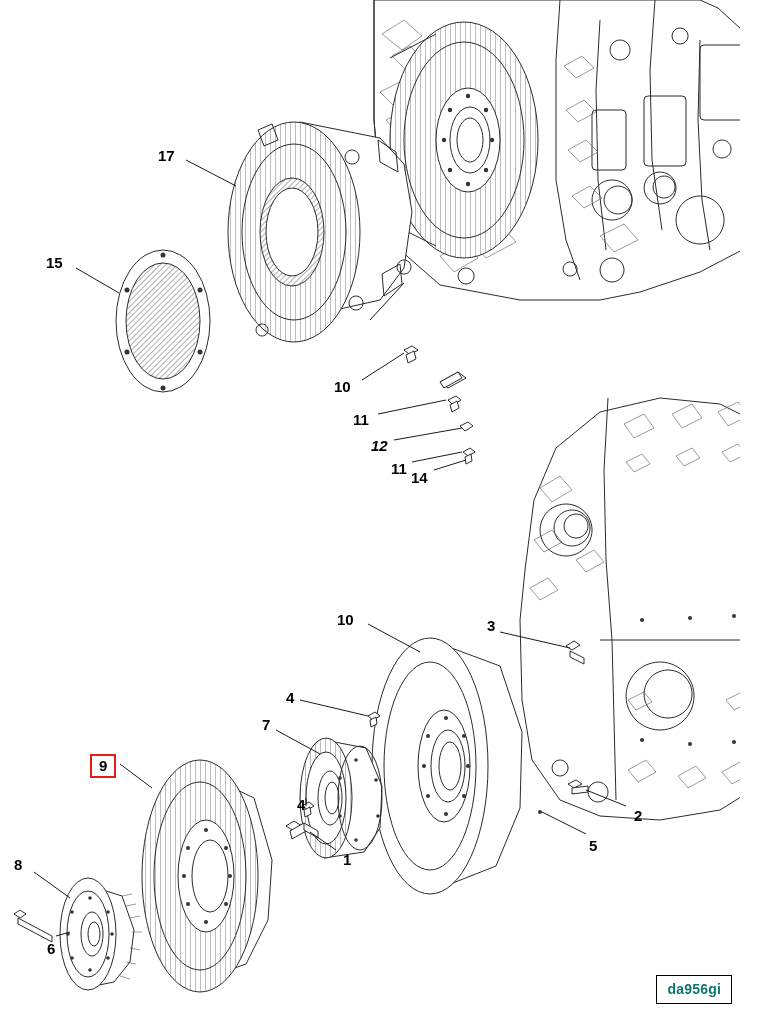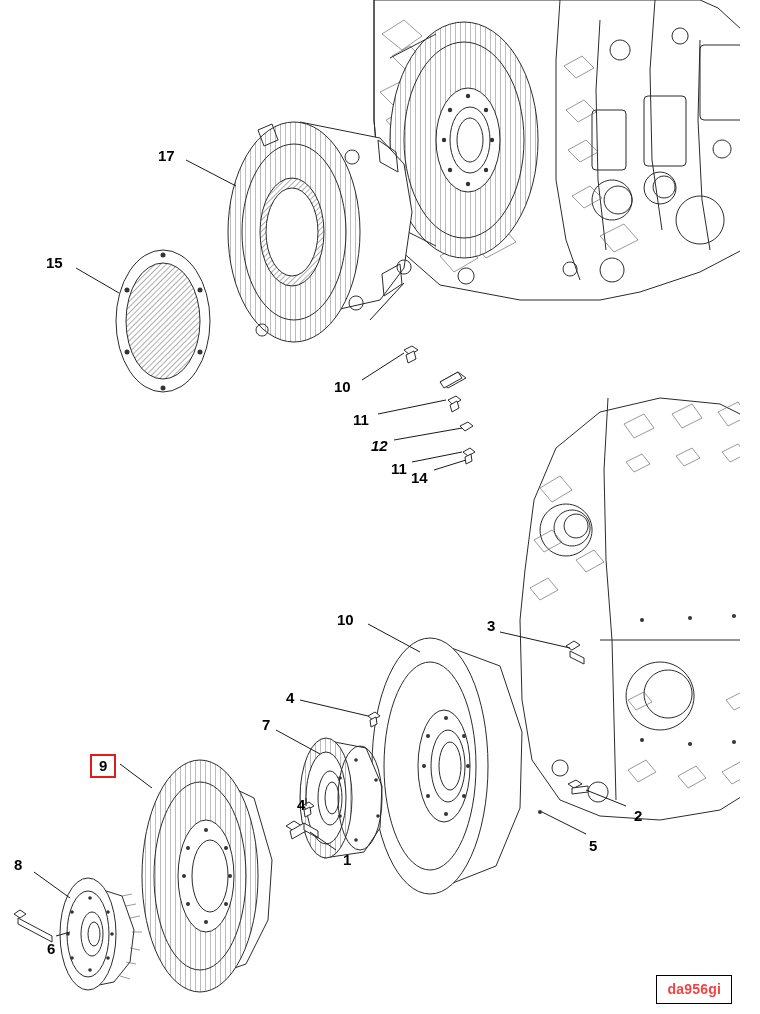--- a/index.html
+++ b/index.html
@@ -41,21 +41,21 @@
   #part-code {
     position: absolute;
     right: 8px;
     bottom: 10px;
     border: 1px solid #000000;
     background: #ffffff;
     padding: 5px 10px 6px 10px;
     font-family: "Liberation Sans", sans-serif;
     font-weight: bold;
     font-size: 14px;
-    color: #ef4444;
+    color: #0f766e;
     letter-spacing: 0.2px;
   }
   .lead {
     stroke: #1a1a1a;
     stroke-width: 1;
     fill: none;
   }
   .outline {
     stroke: #2b2b2b;
     stroke-width: 1;

